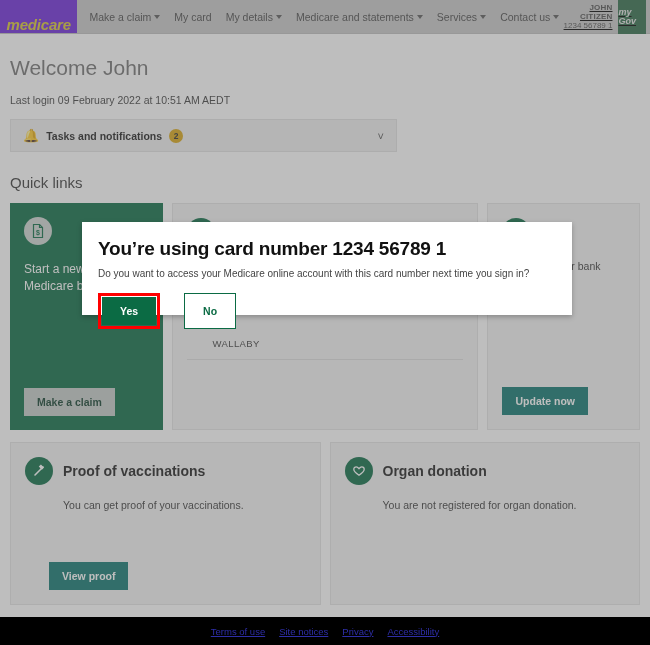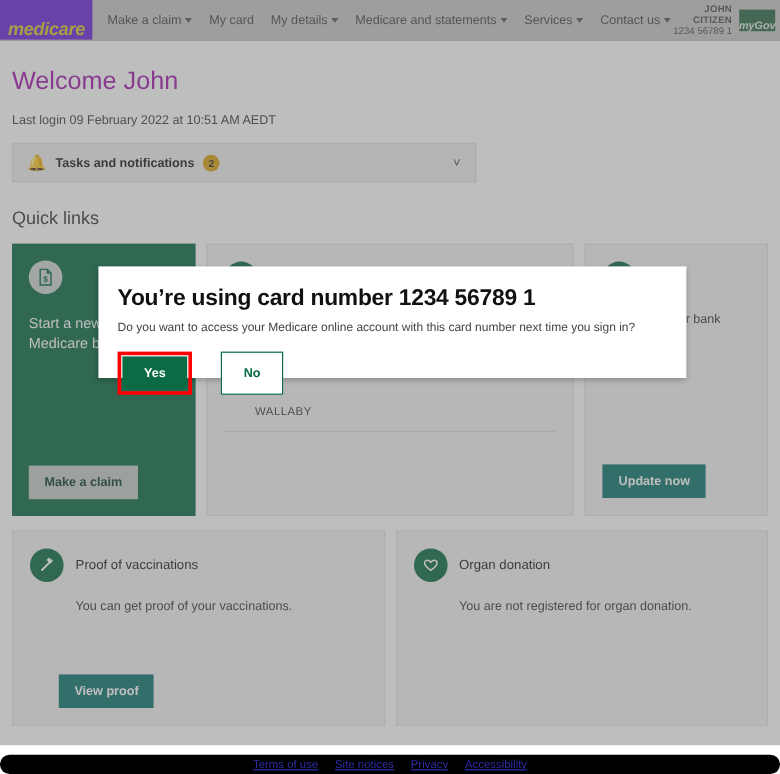--- a/index.html
+++ b/index.html
@@ -62,37 +62,37 @@
   }
   .caret {
     display:inline-block;
     width:0;height:0;
     border-left:3px solid transparent;
     border-right:3px solid transparent;
     border-top:4px solid #5a5a5a;
     margin-left:1px;
   }
   .user-block {
-    display:flex; align-items:center; gap:6px; padding-right:4px;
+    display:flex; align-items:center; gap:6px; padding-right:4px;text-decoration:underline;
   }
   .user-text { text-align:right; line-height:1.15; }
   .user-name { font-size:8px; color:#4f4f4f; font-weight:bold; letter-spacing:.2px;}
   .user-card { font-size:8px; color:#4f4f4f; }
   .mygov {
-    width:30px;height:18px;background:#2f6b49;
-    display:flex;flex-direction:row;align-items:flex-end;justify-content:center;
+    width:30px;height:34px;background:#2f6b49;
+    display:flex;flex-direction:column;align-items:flex-start;justify-content:center;
     line-height:1; position:relative;
   }
   .mygov span { color:#e6e6e6; font-weight:bold; font-size:9px; font-style:italic;}
   .mygov .my { margin-bottom:0px; }
 
   
   .main { padding: 0 10px; background:#ffffff; height: 587px; }
   h1.welcome {
-    font-size: 21px; font-weight: normal; color: #a21caf;
+    font-size: 21px; font-weight: normal; color: #737373;
     padding-top: 22px;
   }
   .lastlogin { font-size: 10.5px; color: #3f3f3f; margin-top: 14px; }
 
   .tasks {
     margin-top: 13px;
     width: 387px; height: 33px;
     background: #efefef;
     border: 1px solid #e2e2e2;
     display:flex; align-items:center;
@@ -133,21 +133,21 @@
     width: 28px;height:28px;border-radius:50%;
     background:#0b6b44;
     display:flex;align-items:center;justify-content:center;
     flex:none;
   }
   .icon-circle.onGreen { background:#cfd6d2; }
   .icon-circle svg { display:block; }
 
   .card-pad { padding: 14px; }
   .card-title {
-    font-size: 11px; font-weight: normal; color:#1d1d1d;text-align:center;
+    font-size: 14px; font-weight: bold; color:#1d1d1d;text-align:center;
   }
   .card-head { display:flex; align-items:center; gap:10px; }
   .card-body { font-size:10.5px; color:#3a3a3a; line-height:1.55; margin-top:12px; }
   .card-body-green { font-size:12px; color:#ffffff; line-height:1.45; margin-top:16px; }
 
   .btn {
     display:inline-block;
     font-size:10.5px; font-weight:bold;
     padding: 8px 13px;
     border: none;
@@ -156,26 +156,25 @@
   .btn-green { background:#0f766e; color:#fff; }
   .btn-onGreen { background:#c4ccc8; color:#0f3d2b; }
   .btn-abs { position:absolute; left:14px; bottom:14px; }
 
   .wallaby { font-size:9.5px; color:#3c3c3c; letter-spacing:.4px; }
   .divider { height:1px; background:#dcdcdc; margin-top:10px; }
 
   
   .footer {
     position:absolute; left:0; bottom:0;
-    width:650px; height:16px;
+    width:650px; height:28px;
     background:#000;
     display:flex; align-items:center; justify-content:center;
     gap:14px;
     z-index: 60;
-    border-radius: 11px;
   }
   .footer a {
     color:#2e2ea8; font-size:9.5px; text-decoration:underline;
   }
 
   
   .modal {
     position:absolute;
     left: 82px; top: 222px;
     width: 490px; height: 93px;

